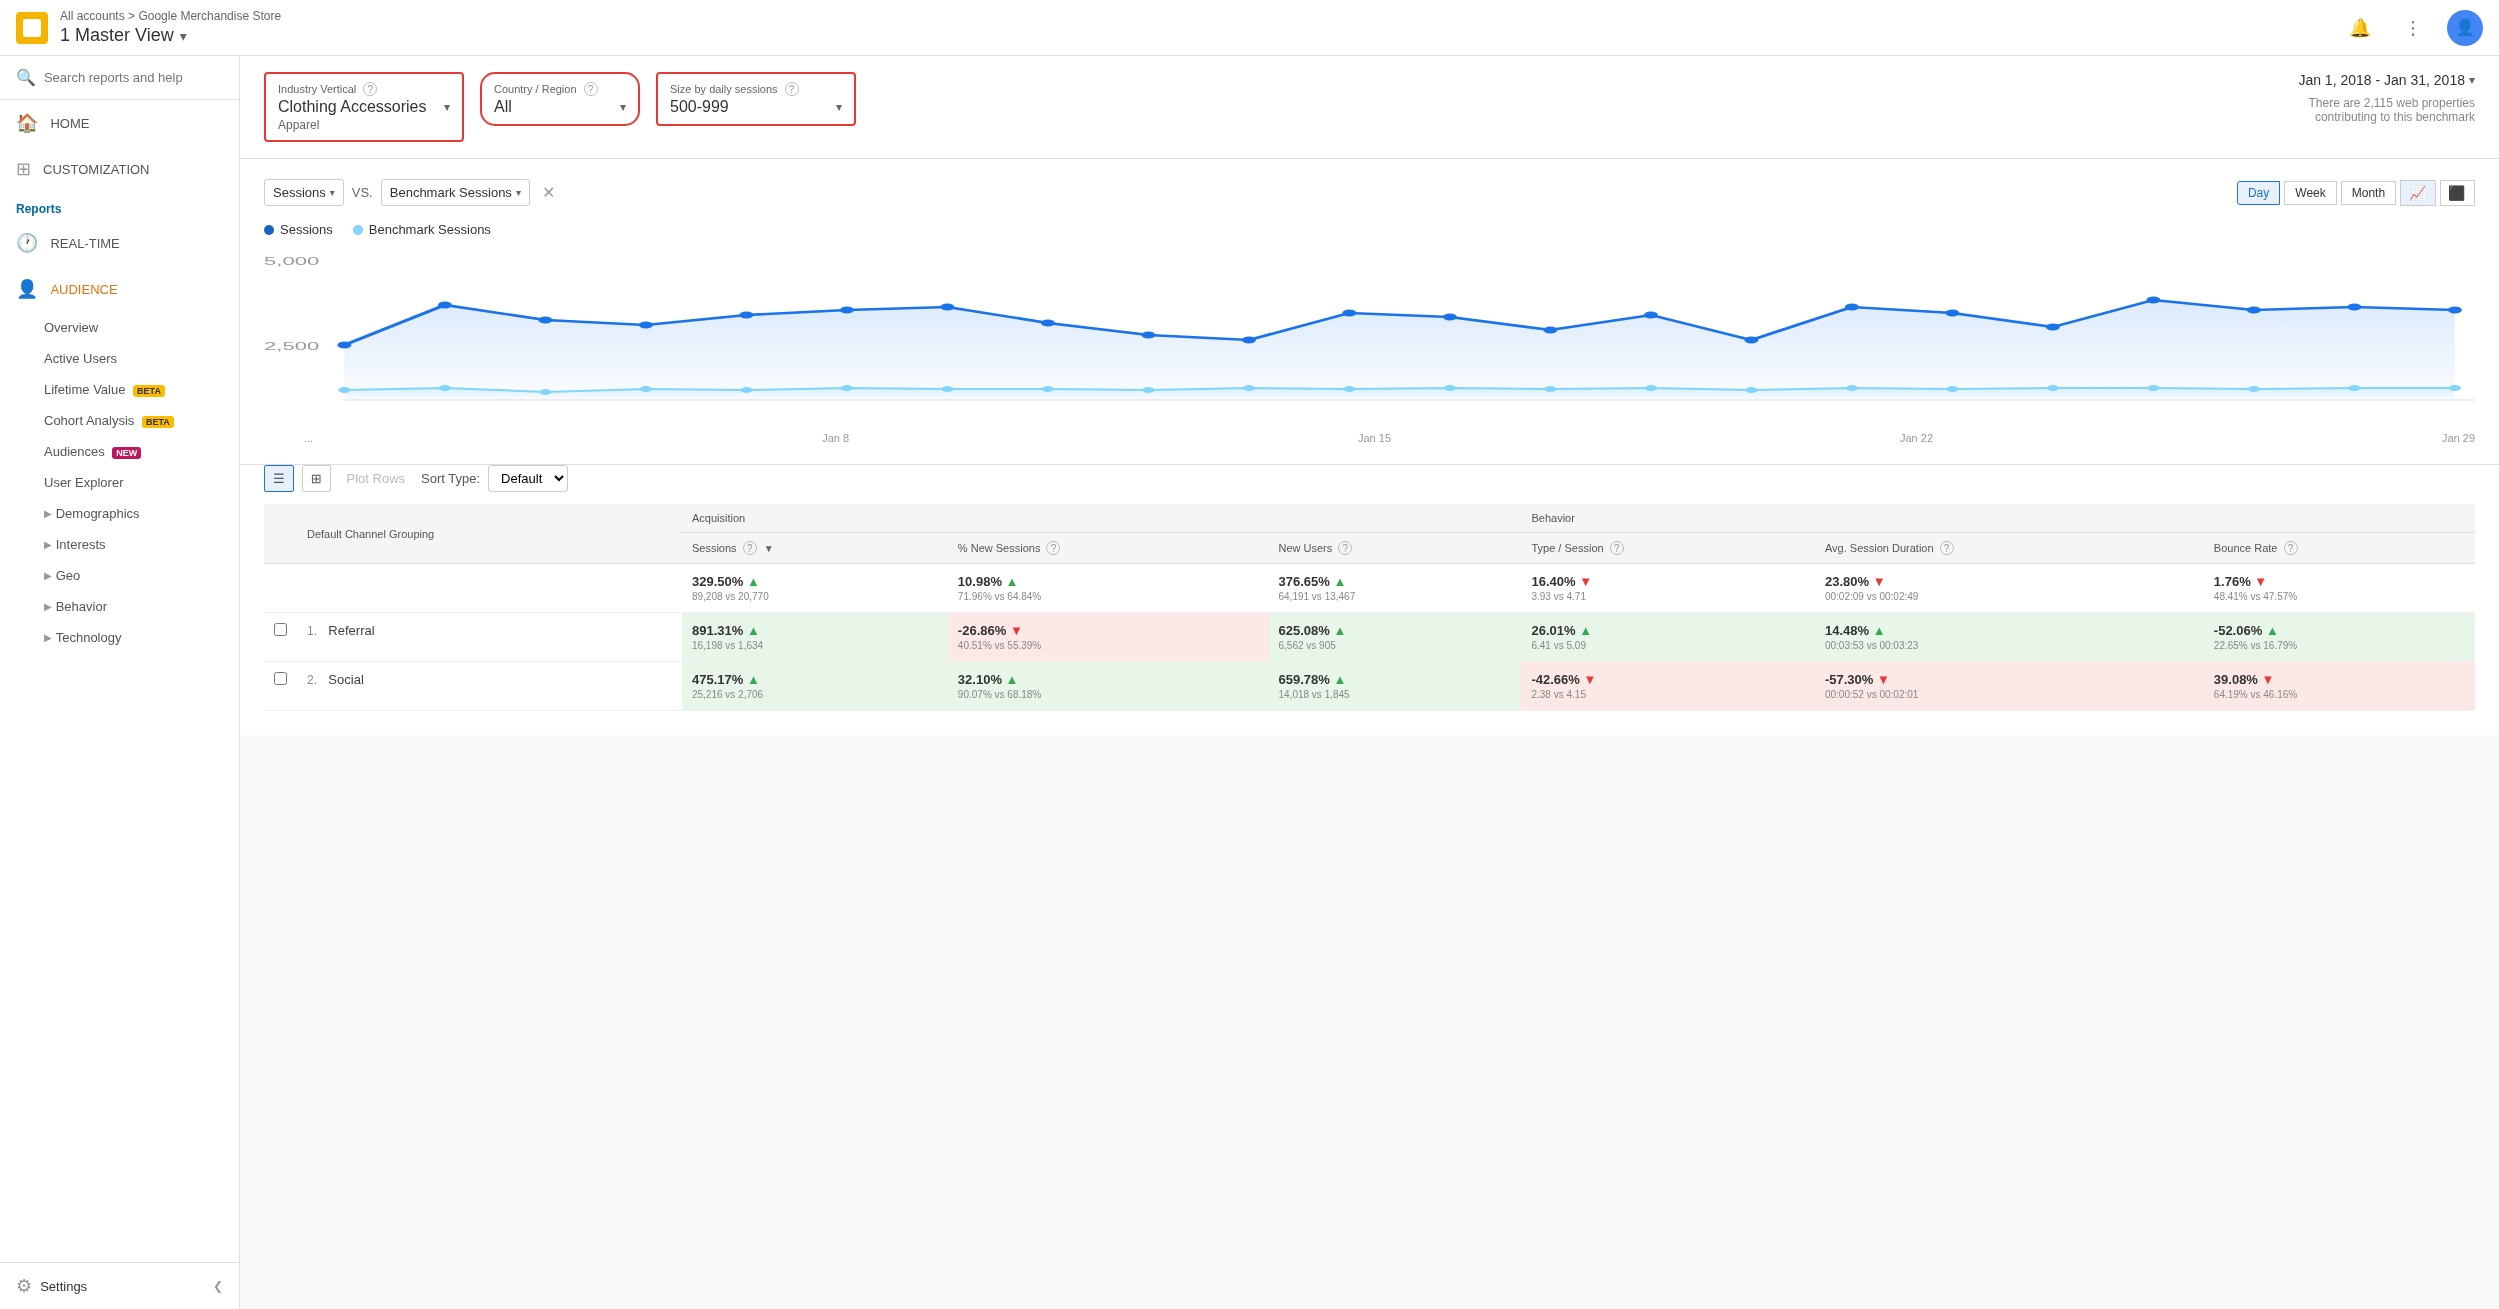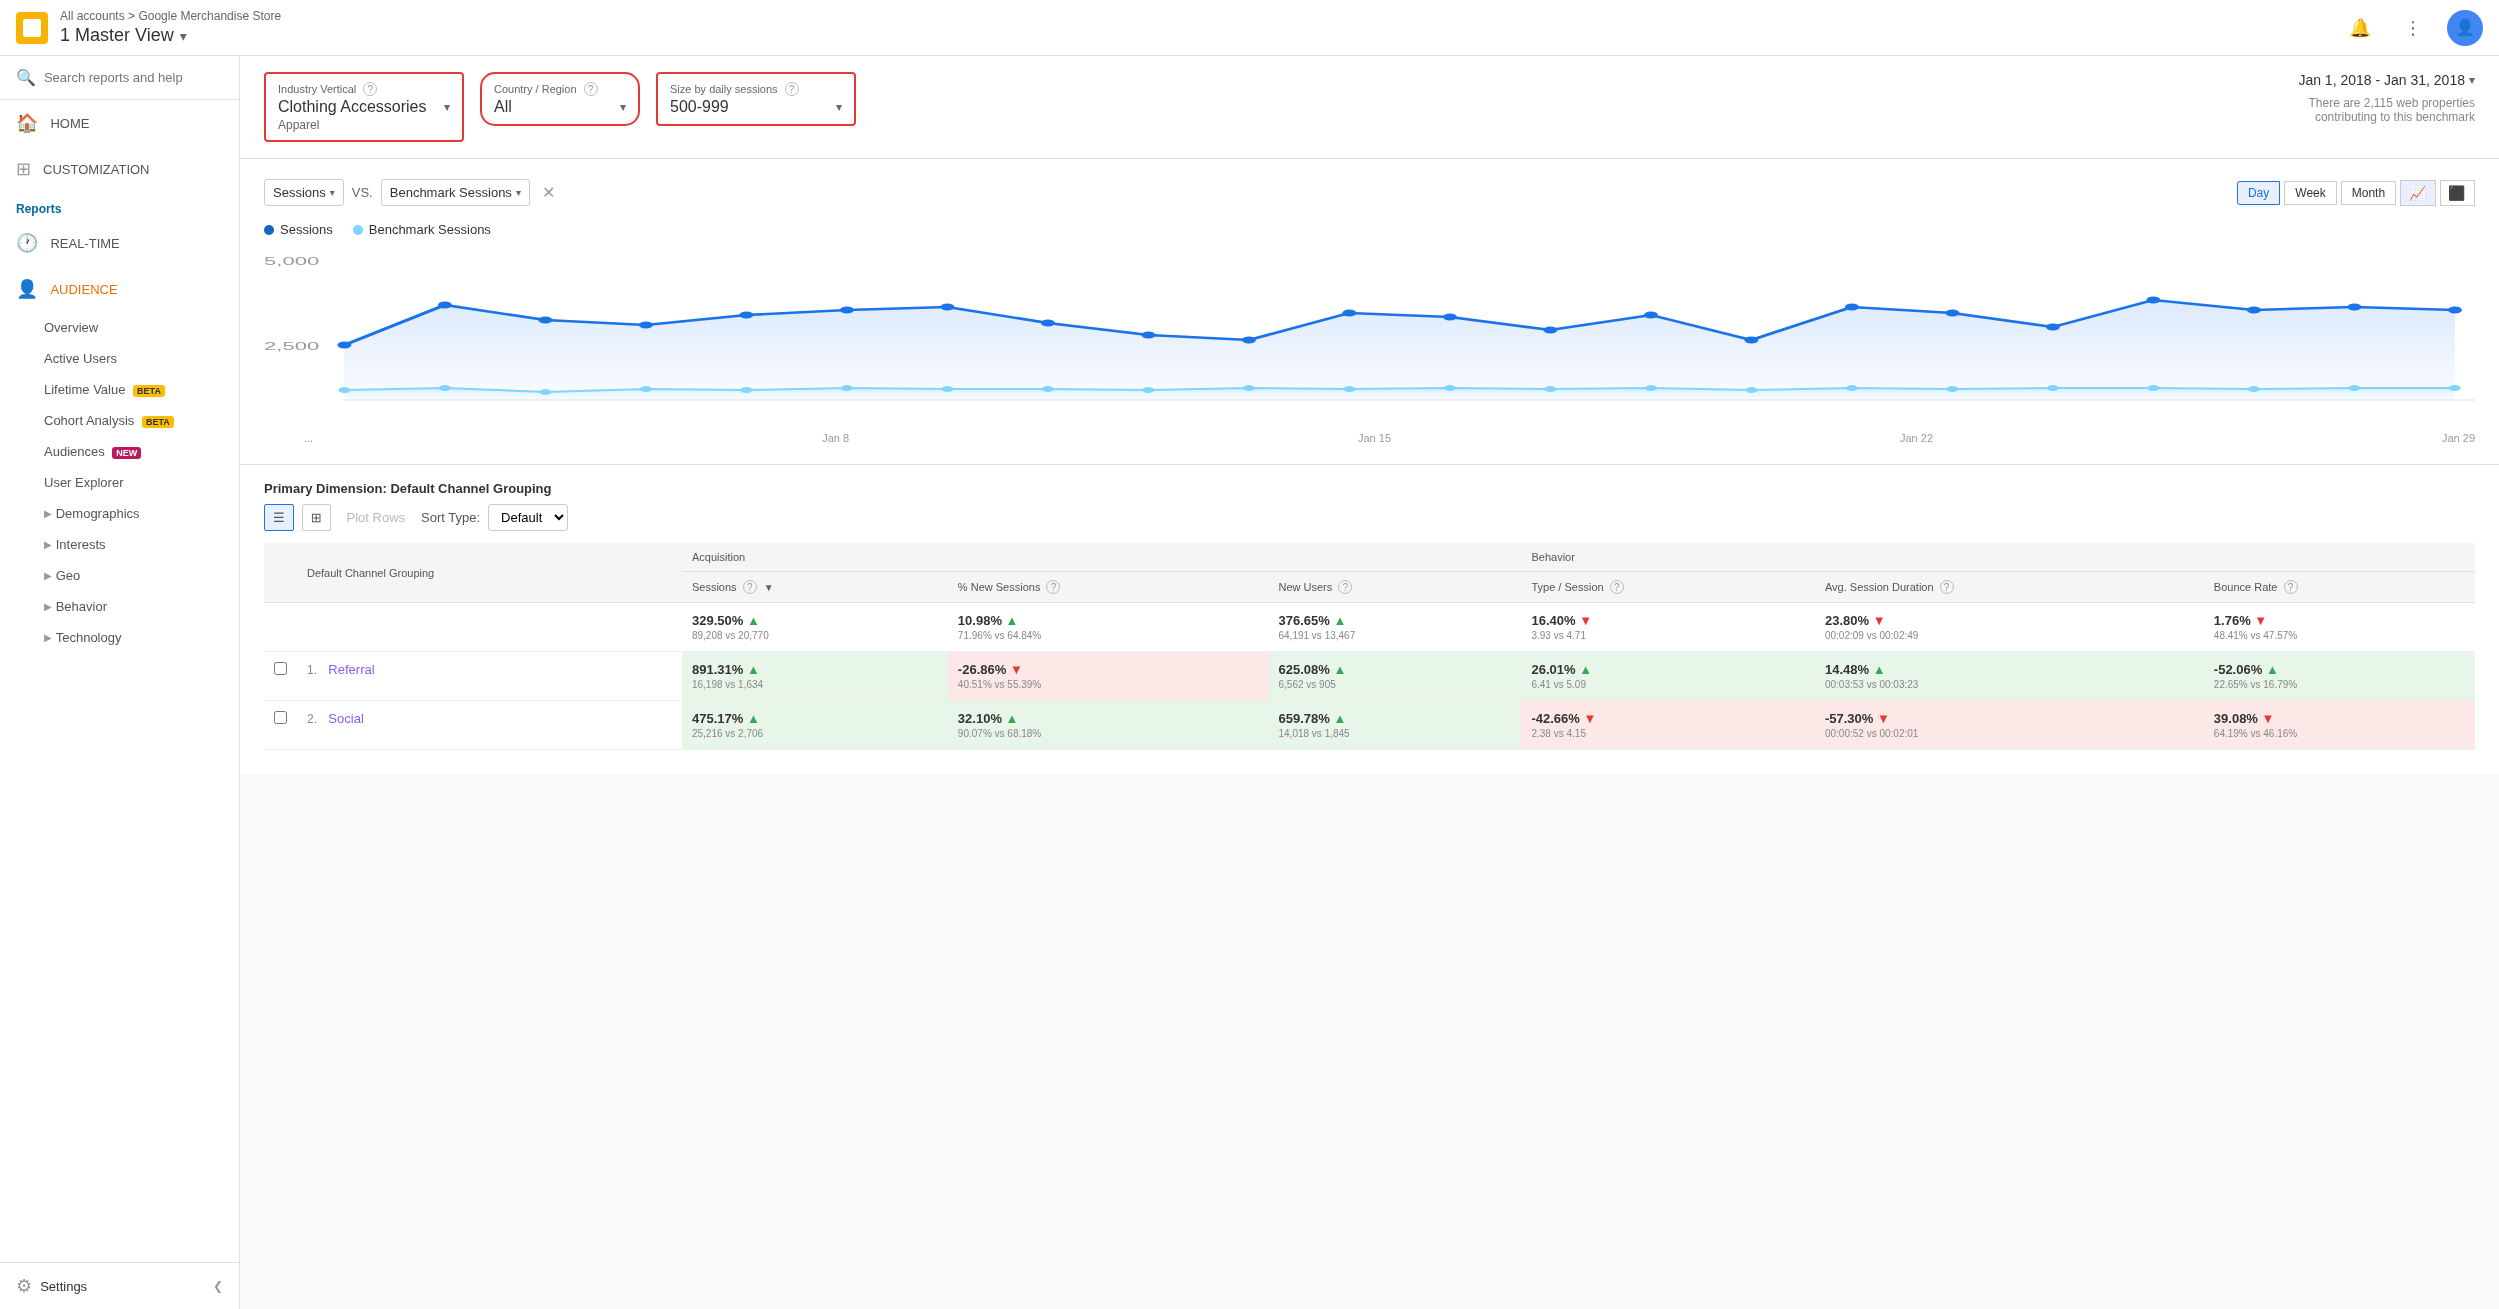--- a/index.html
+++ b/index.html
@@ -97,21 +97,21 @@
     .acquisition-header { background: #e8f0fe; }
     .behavior-header { background: #e8f5e9; }
     .metric-val { font-weight: 700; font-size: 13px; }
     .metric-sub { font-size: 10px; color: #888; margin-top: 2px; }
     .up-arrow { color: #34a853; }
     .down-arrow { color: #e53935; }
     .up-cell { background: #e8f5e9; }
     .down-cell { background: #fce8e6; }
     .checkbox-col { width: 24px; }
     .row-num { color: #888; margin-right: 8px; }
-    .channel-name { font-size: 13px; color: #8b5cf6; cursor: pointer; }
+    .channel-name { font-size: 13px; color: #404040; cursor: pointer; }
     .sort-icon { margin-left: 4px; color: #666; font-size: 10px; }
     .help-icon { display: inline-block; width: 14px; height: 14px; border-radius: 50%; border: 1px solid #bbb; text-align: center; line-height: 13px; font-size: 10px; color: #999; cursor: pointer; margin-left: 3px; }
   </style>
 </head>
 <body>
 
 <div class="topbar">
   <div class="topbar-logo">
     <div class="topbar-logo-inner"></div>
   </div>
@@ -363,24 +363,20 @@
           <span>...</span>
           <span>Jan 8</span>
           <span>Jan 15</span>
           <span>Jan 22</span>
           <span>Jan 29</span>
         </div>
       </div>
     </div>
 
     <div class="table-area">
-      <div class="primary-dim">
-        <span>Primary Dimension:</span>
-        <span>Default Channel Grouping</span>
-      </div>
 
       <div class="table-toolbar">
         <button class="toolbar-btn active">☰</button>
         <button class="toolbar-btn">⊞</button>
         <span class="plot-rows-btn">Plot Rows</span>
         <span class="sort-label">Sort Type:</span>
         <select class="sort-select">
           <option>Default</option>
         </select>
       </div>

